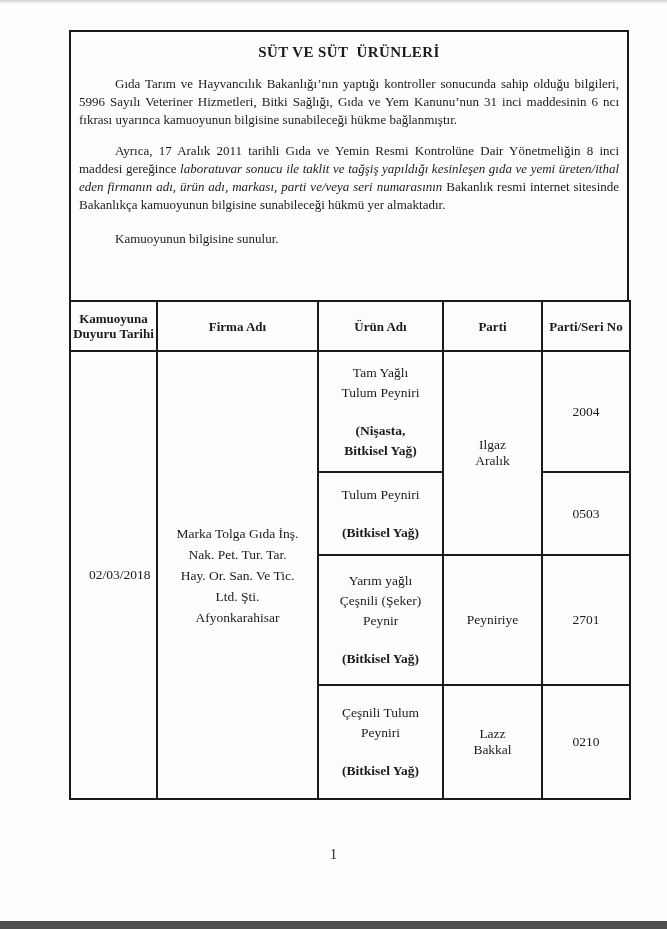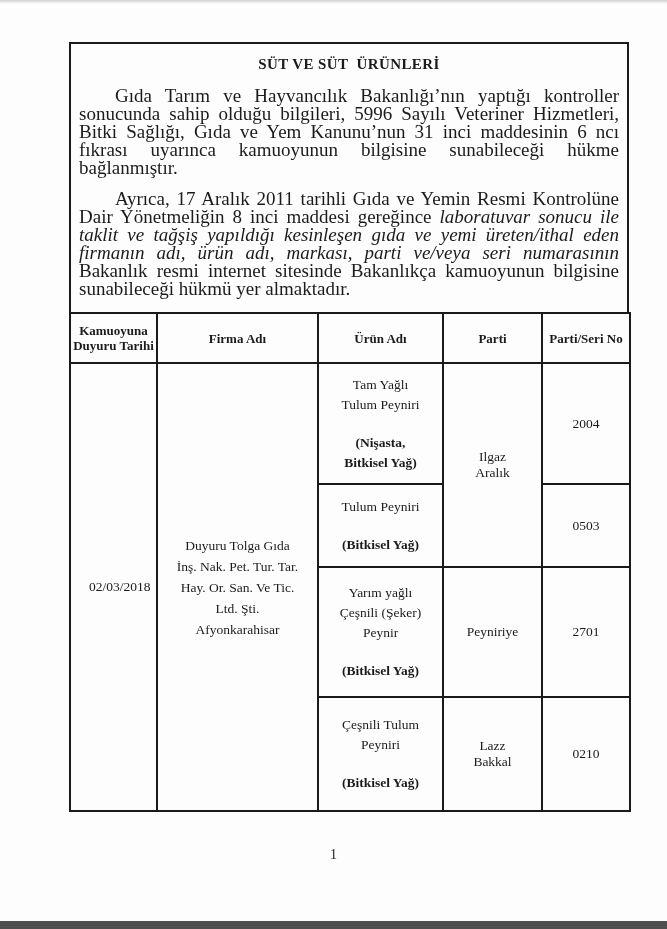--- a/index.html
+++ b/index.html
@@ -23,21 +23,21 @@
   }
   .bottom-edge {
     position: absolute;
     bottom: 0; left: 0;
     width: 100%; height: 8px;
     background: #4f4f4f;
   }
   .doc {
     position: absolute;
     left: 69px;
-    top: 42px;
+    top: 30px;
     width: 560px;
   }
   .intro-panel {
     box-sizing: border-box;
     width: 560px;
     height: 270px;
     border: 2px solid #1a1a1a;
     border-bottom: none;
     padding: 0 8px;
     overflow: hidden;
@@ -46,21 +46,21 @@
     margin-top: 11px;
     text-align: center;
     font-weight: bold;
     font-size: 15px;
     line-height: 19px;
     letter-spacing: 0.4px;
     white-space: pre-wrap;
   }
   .para {
     margin: 13px 0 0 0;
-    font-size: 19px;
+    font-size: 13px;
     line-height: 18px;
     text-align: justify;
     text-indent: 36px;
   }
   .para .em { font-style: italic; }
   .para.last { margin-top: 16px; }
 
   table.products {
     width: 560px;
     border-collapse: collapse;
@@ -119,20 +119,21 @@
 <div class="doc">
 
   <div class="intro-panel">
     <div class="doc-title">SÜT VE SÜT  ÜRÜNLERİ</div>
 
     <p class="para"><span>Gıda Tarım ve Hayvancılık Bakanlığı’nın yaptığı kontroller sonucunda sahip olduğu bilgileri, 5996 Sayılı Veteriner Hizmetleri, Bitki Sağlığı, Gıda ve Yem Kanunu’nun 31 inci maddesinin 6 ncı fıkrası uyarınca kamuoyunun bilgisine sunabileceği hükme bağlanmıştır.</span></p>
 
     <p class="para"><span>Ayrıca, 17 Aralık 2011 tarihli Gıda ve Yemin Resmi Kontrolüne Dair Yönetmeliğin 8 inci maddesi gereğince </span><span class="em">laboratuvar sonucu ile taklit ve tağşiş yapıldığı kesinleşen gıda ve yemi üreten/ithal eden firmanın adı, ürün adı, markası, parti ve/veya seri numarasının</span><span> Bakanlık resmi internet sitesinde Bakanlıkça kamuoyunun bilgisine sunabileceği hükmü yer almaktadır.</span></p>
 
 
+    <p class="para last"><span>Kamuoyunun bilgisine sunulur.</span></p>
   </div>
 
   <table class="products">
     <colgroup>
       <col style="width:87px">
       <col style="width:161px">
       <col style="width:125px">
       <col style="width:99px">
       <col style="width:88px">
     </colgroup>
@@ -141,21 +142,21 @@
         <th>Kamuoyuna Duyuru Tarihi</th>
         <th>Firma Adı</th>
         <th>Ürün Adı</th>
         <th>Parti</th>
         <th>Parti/Seri No</th>
       </tr>
     </thead>
     <tbody>
       <tr class="row-1">
         <td rowspan="4">02/03/2018</td>
-        <td rowspan="4" class="company-cell">Duyuru Tolga Gıda İnş. Nak. Pet. Tur. Tar. Hay. Or. San. Ve Tic. Ltd. Şti. Afyonkarahisar</td>
+        <td rowspan="4" class="company-cell">Marka Tolga Gıda İnş. Nak. Pet. Tur. Tar. Hay. Or. San. Ve Tic. Ltd. Şti. Afyonkarahisar</td>
         <td class="product-cell">
           <div>Tam Yağlı Tulum Peyniri</div>
           <div class="adulterant">(Nişasta, Bitkisel Yağ)</div>
         </td>
         <td rowspan="2">Ilgaz Aralık</td>
         <td class="batch-cell">2004</td>
       </tr>
       <tr class="row-2">
         <td class="product-cell">
           <div>Tulum Peyniri</div>

